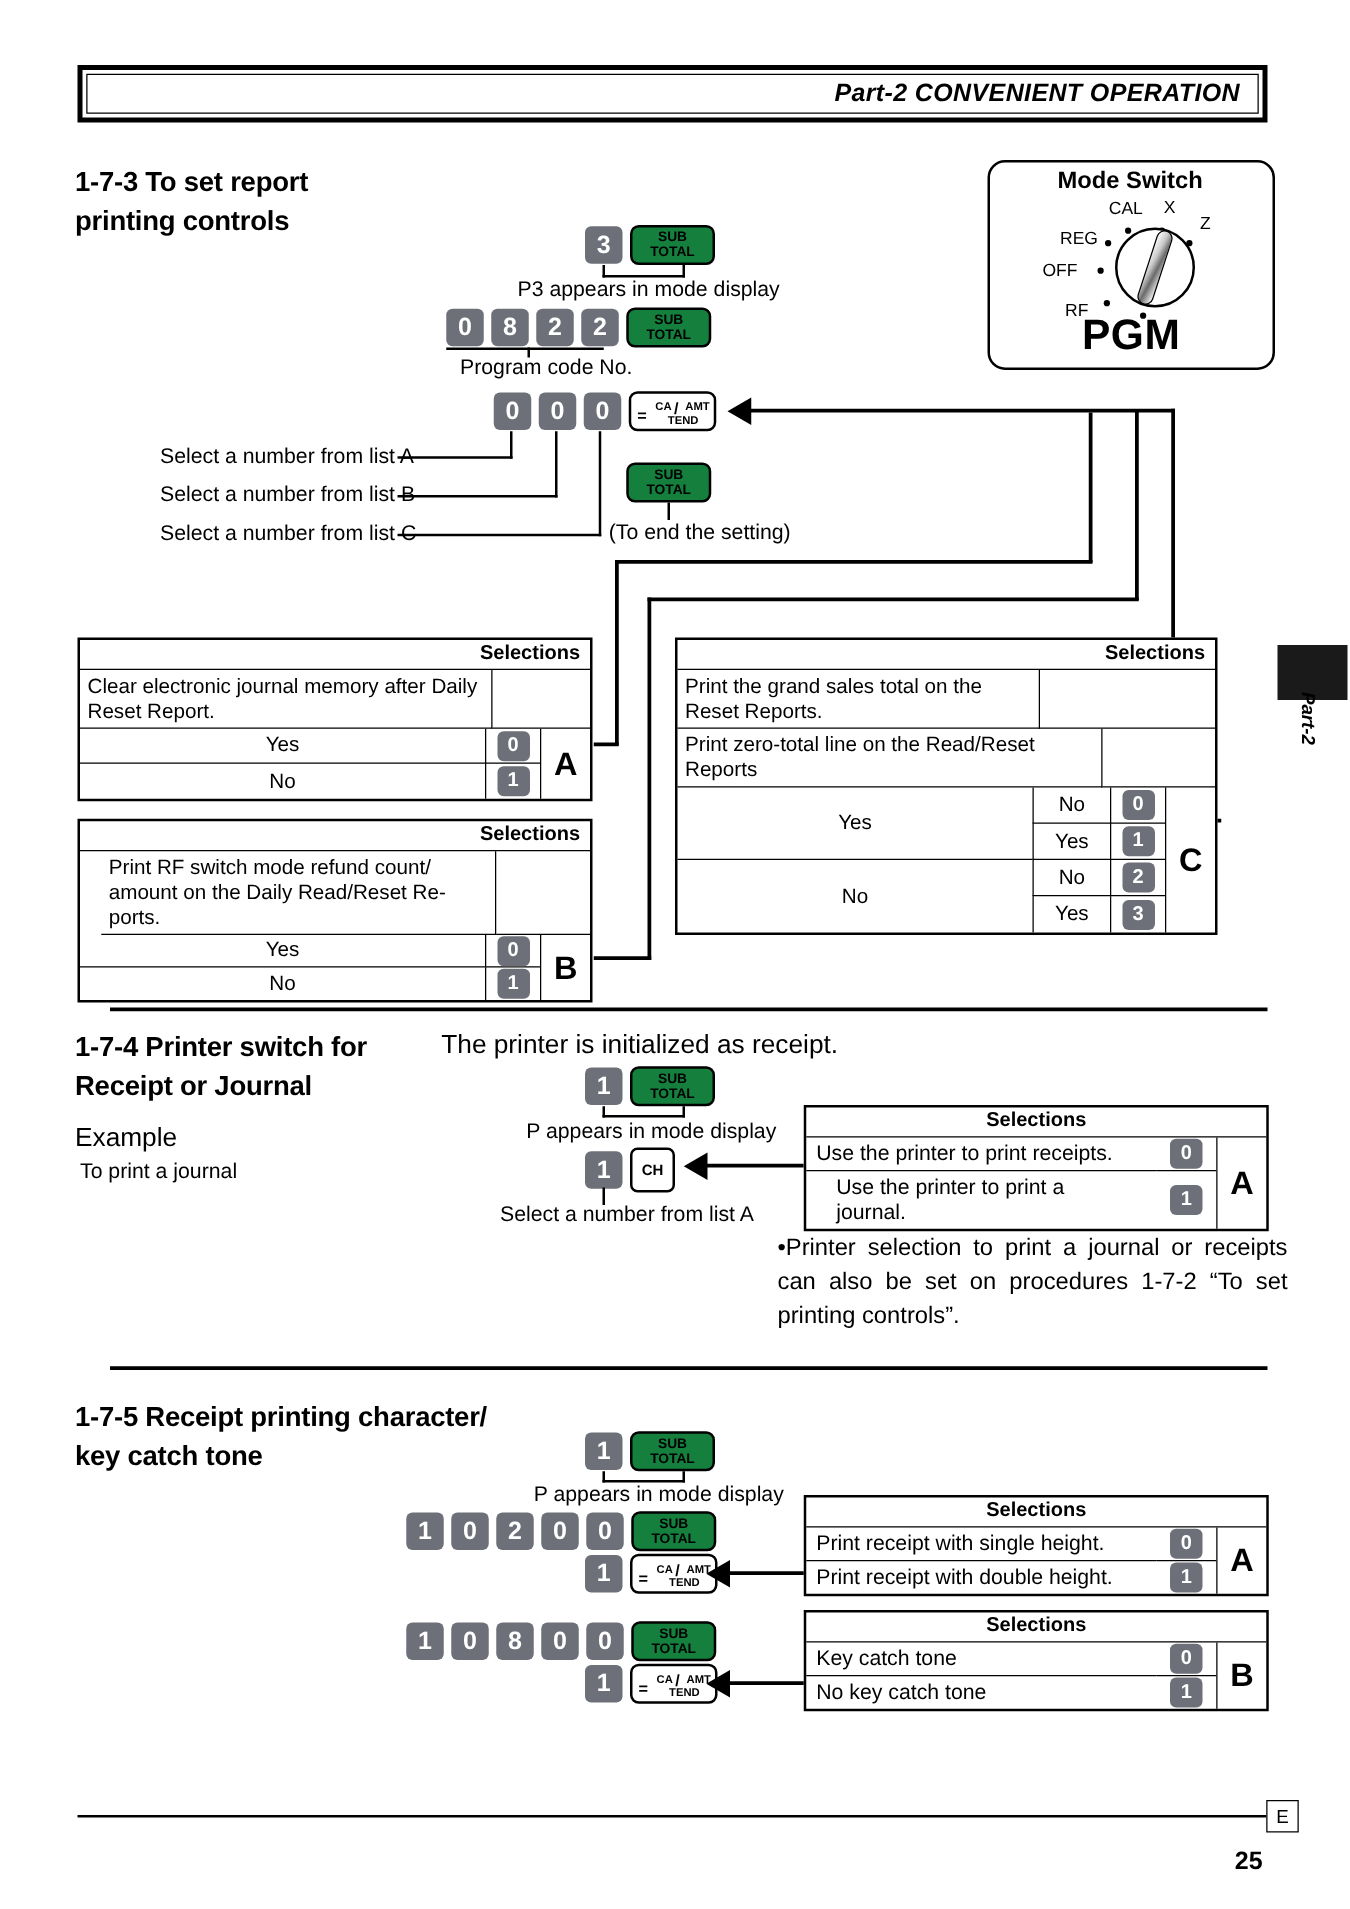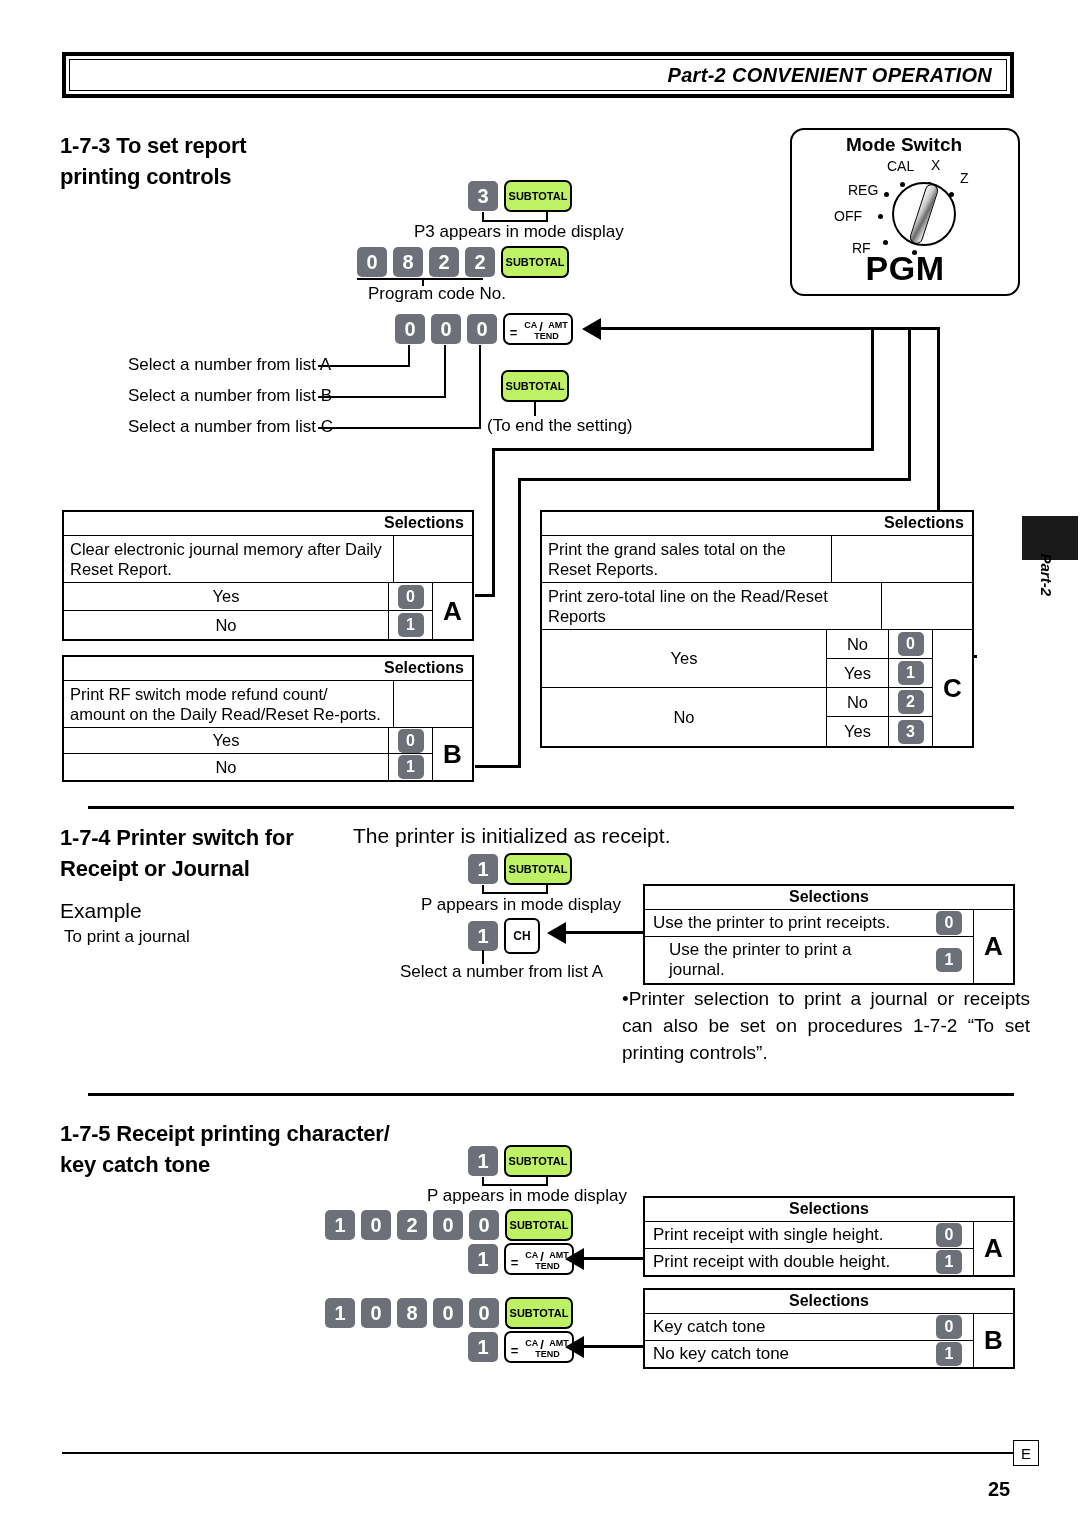--- a/index.html
+++ b/index.html
@@ -35,23 +35,23 @@
   }
 
   
   .kd { 
     display: inline-flex; align-items: center; justify-content: center;
     width: 30px; height: 30px; background: #6d7078; color: #fff;
     border-radius: 5px; font-weight: bold; font-size: 20px;
     vertical-align: middle;
   }
   .ks { 
-    display: inline-flex; flex-direction: row; align-items: center;
+    display: inline-flex; flex-direction: column; align-items: center;
     justify-content: center; width: 68px; height: 32px;
-    border: 2px solid #000; border-radius: 7px; background: #bef264;
+    border: 2px solid #000; border-radius: 7px; background: #15803d;
     font-weight: bold; font-size: 11px; line-height: 12px;
   }
   .kc { 
     display: inline-flex; align-items: center; justify-content: center;
     width: 36px; height: 36px; border: 2px solid #000; border-radius: 6px;
     background: #fff; font-weight: bold; font-size: 12px;
   }
   .kt { 
     display: inline-flex; align-items: center; justify-content: center;
     width: 70px; height: 32px; border: 2px solid #000; border-radius: 7px;
@@ -289,21 +289,21 @@
             <span class="kd" style="width:26px;height:24px;font-size:16px;">1</span>
           </div>
         </div>
       </div>
       <div class="letter">A</div>
     </div>
   </div>
 
   <div class="seltbl" style="left:62px; top:655px; width:412px;">
     <div class="sel-head">Selections</div>
-    <div style="display:flex;">
+    <div style="display:flex;margin-left:17px;">
       <div class="qcell" style="width:330px;">Print RF switch mode  refund count/ amount on the Daily Read/Reset Re-ports.</div>
       <div style="width:78px; border-bottom:1px solid #000;"></div>
     </div>
     <div class="ansrow">
       <div style="flex:1;">
         <div class="ansrow">
           <div class="anslabel" style="height:26px;">Yes</div>
           <div class="valcell">
             <span class="kd" style="width:26px;height:24px;font-size:16px;">0</span>
           </div>

